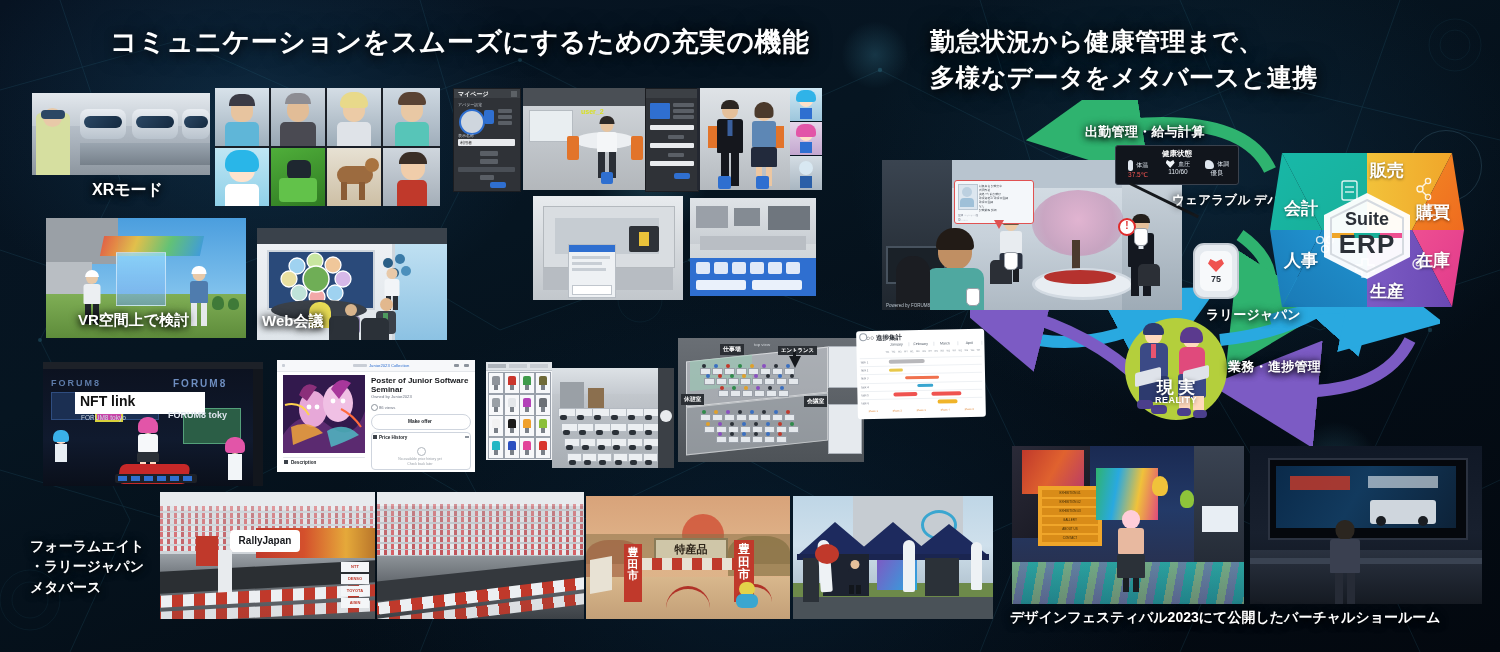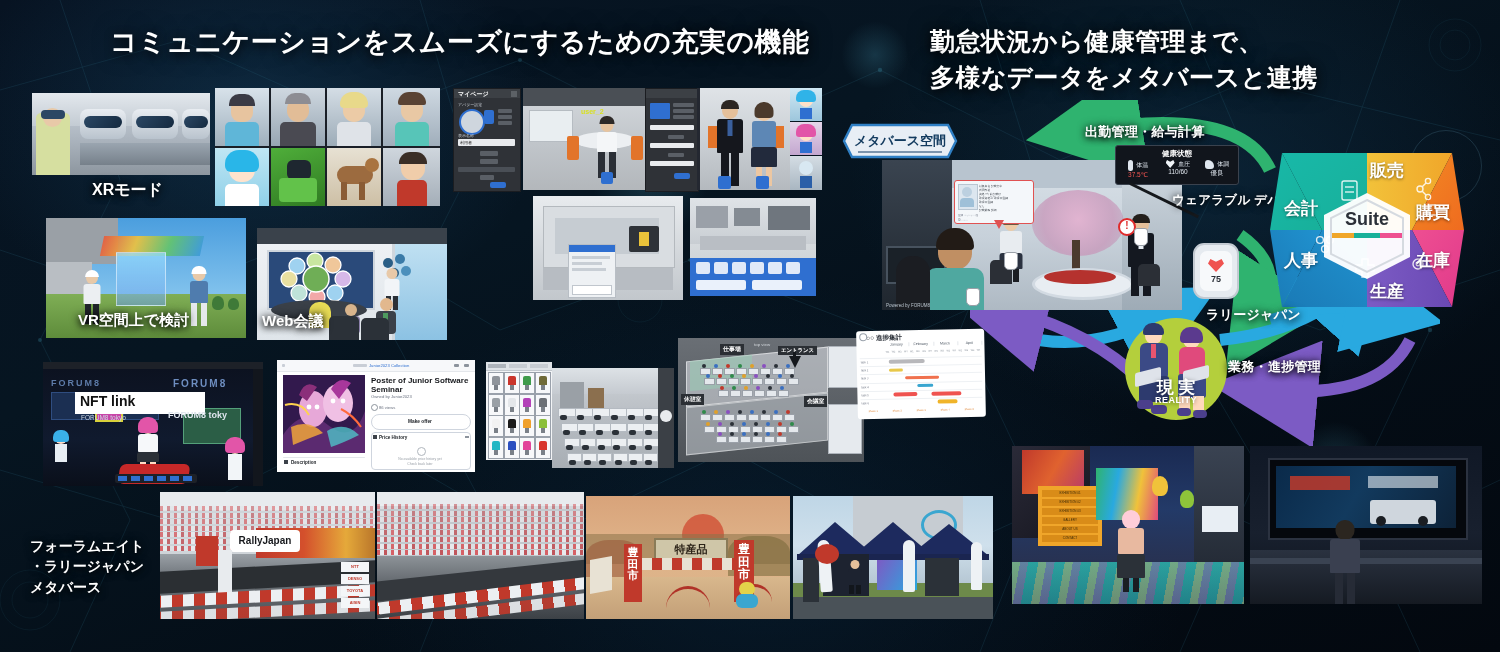--- a/index.html
+++ b/index.html
@@ -882,27 +882,20 @@
     </div>
     <div style="position:absolute;left:112px;top:60px;width:0;height:0;border-left:5px solid transparent;border-right:5px solid transparent;border-top:9px solid #e05252;"></div>
 
     <div style="position:absolute;left:236px;top:58px;width:14px;height:14px;border-radius:50%;border:2px solid #e02b2b;background:#fff;color:#e02b2b;font-weight:bold;font-size:10px;text-align:center;line-height:12px;">!</div>
 
     <div style="position:absolute;left:252px;top:68px;width:12px;height:16px;background:#fff;border:1px solid #9aa0a8;border-radius:3px 3px 5px 5px;"></div>
     <div style="position:absolute;left:122px;top:92px;width:12px;height:16px;background:#fff;border:1px solid #9aa0a8;border-radius:3px 3px 5px 5px;"></div>
     <div style="position:absolute;left:84px;top:128px;width:12px;height:16px;background:#fff;border:1px solid #9aa0a8;border-radius:3px 3px 5px 5px;"></div>
   </div>
 
-  <div class="tagbox" style="left:842px;top:123px;width:116px;height:36px;">
-    <svg width="116" height="36" viewBox="0 0 116 36">
-      <polygon points="10,2 106,2 114,18 106,34 10,34 2,18" fill="#e8eef5" stroke="#2f7fc4" stroke-width="2.4"></polygon>
-      <rect x="16" y="28" width="84" height="2" fill="#7c94ad"></rect>
-    </svg>
-    <div class="tagtxt" style="top:9px;font-size:13px;color:#123a5e;">メタバース空間</div>
-  </div>
 
   <div class="mvlabel" style="left:1085px;top:123px;font-size:13px;">出勤管理・給与計算</div>
 
   <div class="healthcard" style="left:1115px;top:145px;width:122px;height:38px;">
     <div class="hcTitle" style="top:3px;">健康状態</div>
     <div class="hcItem" style="left:2px;top:14px;width:40px;">
       <span style="display:inline-block;width:5px;height:11px;background:#dfe6ee;border-radius:3px;vertical-align:middle;margin-right:2px;"></span>
       <span>体温</span>
       <span class="hcVal" style="color:#ef5350;">37.5℃</span>
     </div>
@@ -984,20 +977,21 @@
         <path d="M168 60 l5 0 l2 10 l-9 0 z"></path>
       </g>
 
       <polygon points="105,48 148,70 148,112 105,134 62,112 62,70" fill="#fff" opacity=".96"></polygon>
       <polygon points="105,55 141,73 141,109 105,127 69,109 69,73" fill="none" stroke="#d5dae0" stroke-width="2"></polygon>
       <rect x="70" y="88" width="70" height="5" fill="#18b09a"></rect>
       <rect x="70" y="88" width="22" height="5" fill="#f0a62a"></rect>
       <rect x="118" y="88" width="22" height="5" fill="#ee4f92"></rect>
     </svg>
     <div style="position:absolute;left:0;right:0;top:64px;text-align:center;font-size:18px;font-weight:bold;color:#2b3038;">Suite</div>
+    <div style="position:absolute;left:0;right:0;top:84px;text-align:center;font-size:26px;font-weight:bold;color:#2b3038;letter-spacing:1px;">ERP</div>
     <div class="erplabel" style="left:108px;top:14px;font-size:17px;">販売</div>
     <div class="erplabel" style="left:154px;top:56px;font-size:17px;">購買</div>
     <div class="erplabel" style="left:154px;top:104px;font-size:17px;">在庫</div>
     <div class="erplabel" style="left:108px;top:135px;font-size:17px;">生産</div>
     <div class="erplabel" style="left:22px;top:104px;font-size:17px;">人事</div>
     <div class="erplabel" style="left:22px;top:52px;font-size:17px;">会計</div>
   </div>
 
   <div class="green-circle" style="left:1125px;top:318px;width:102px;height:102px;"></div>
   <div style="position:absolute;left:1125px;top:318px;width:102px;height:102px;">
@@ -1174,14 +1168,15 @@
     <div style="position:absolute;left:0;bottom:0;width:100%;height:54px;background:linear-gradient(180deg,#2a3240,#151a22);"></div>
     <div style="position:absolute;left:0;bottom:40px;width:100%;height:6px;background:#3a4352;"></div>
     <div class="av" style="left:78px;top:74px;width:34px;height:84px;">
       <div class="hd" style="top:0;width:19px;height:20px;background:#2b2620;border-radius:9px;"></div>
       <div class="bd" style="top:19px;width:30px;height:34px;background:#3a4050;"></div>
       <div style="position:absolute;left:7px;top:53px;width:8px;height:31px;background:#262b36;"></div>
       <div style="position:absolute;right:7px;top:53px;width:8px;height:31px;background:#262b36;"></div>
     </div>
   </div>
 
+  <div class="cap" style="left:1010px;top:609px;font-size:14px;">デザインフェスティバル2023にて公開したバーチャルショールーム</div>
 
 </div>
 
 </body></html>

